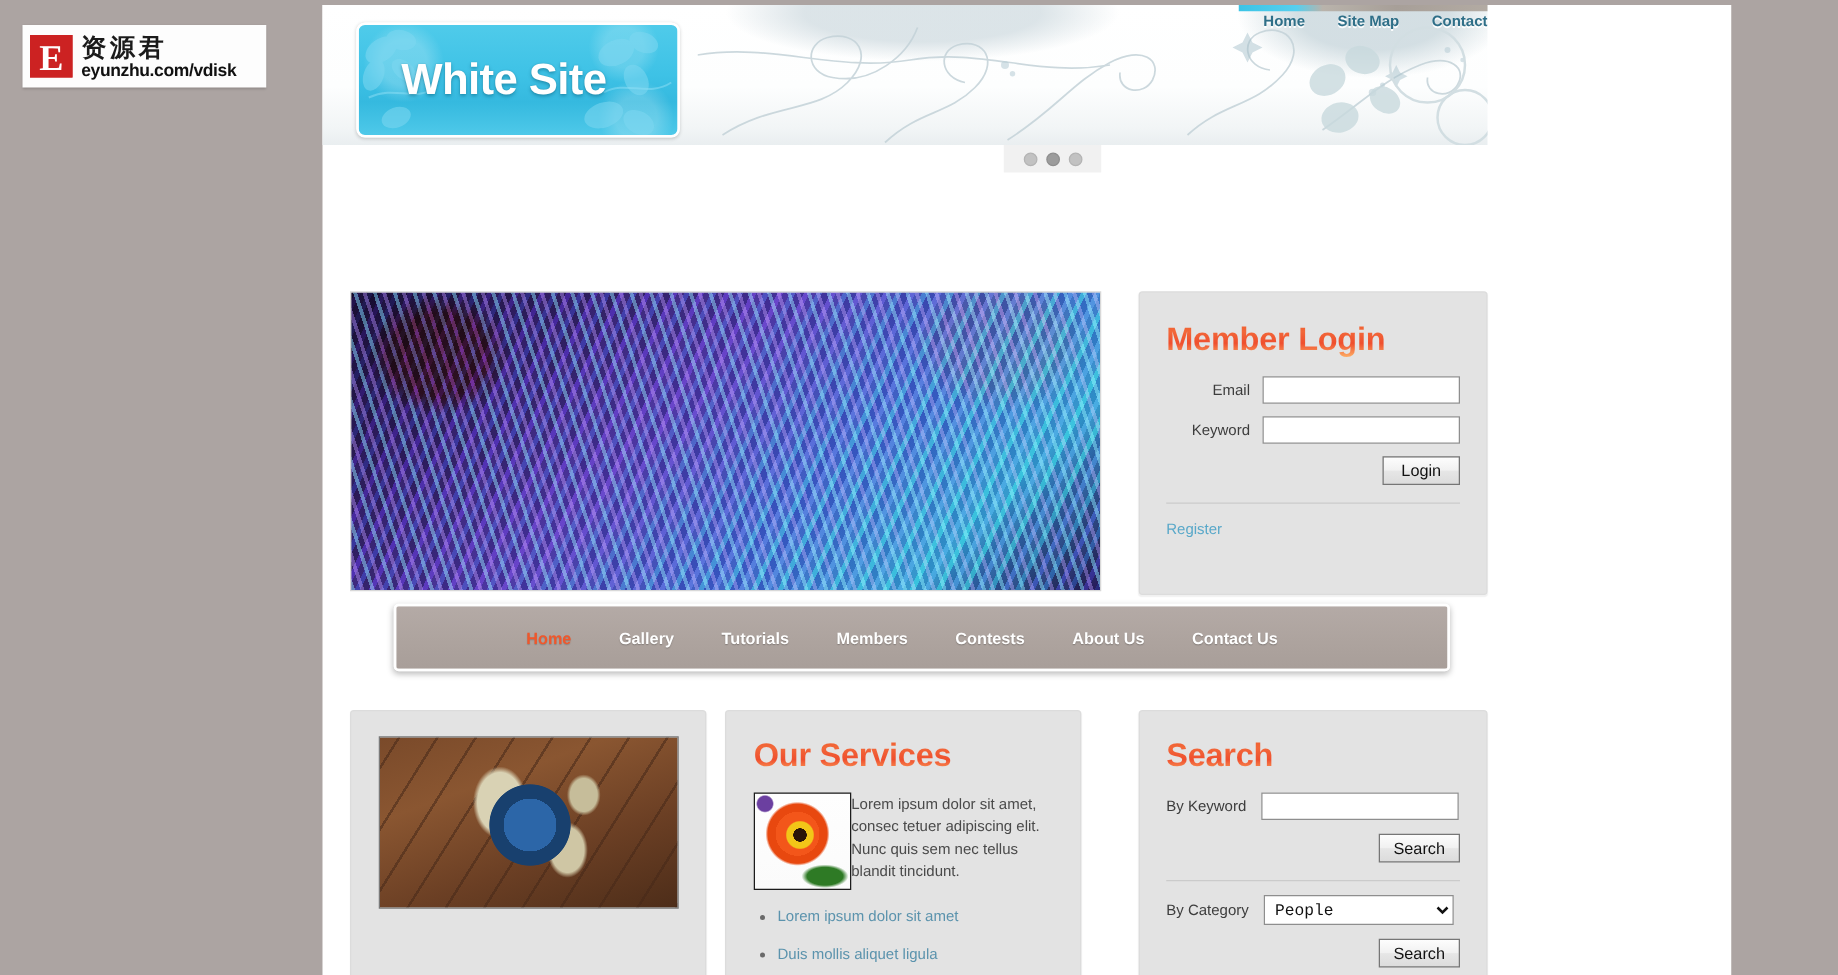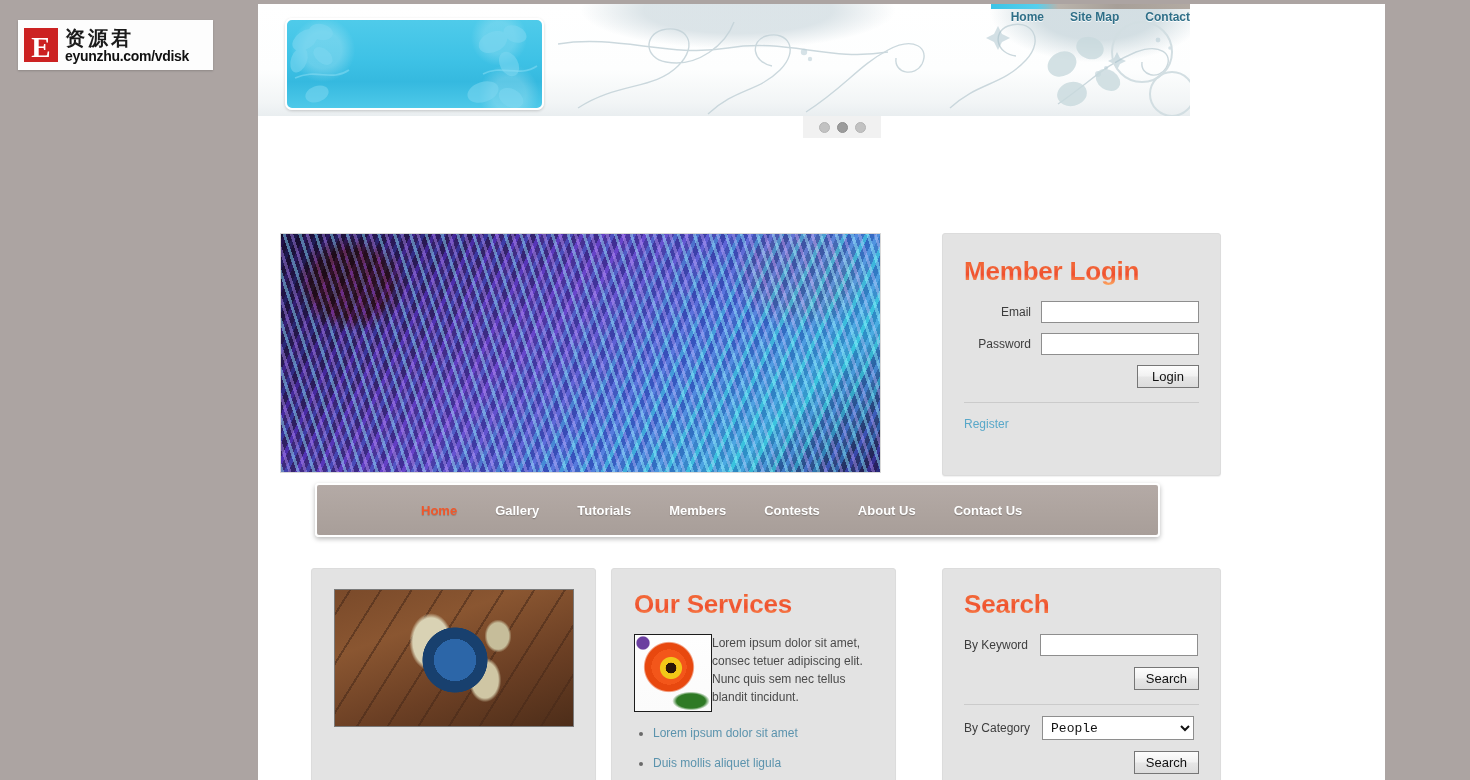--- a/index.html
+++ b/index.html
@@ -139,21 +139,20 @@
     border: 1px solid #b4b4b4;
   }
   #slider-dots .dot.active { background: #9c9c9c; border-color: #8e8e8e; }
 
   
   .panel {
     background: #e3e3e3;
     border: 1px solid #dcdcdc;
     border-radius: 3px;
     box-shadow: 0 1px 1px rgba(0,0,0,.06);
-    margin-left: 31px;
   }
   .panel-title {
     font-size: 26px;
     font-weight: bold;
     background: linear-gradient(180deg,#f05a28 0%,#f2683a 30%,#ef4f2e 60%,#ffb86b 100%);
     -webkit-background-clip: text;
     background-clip: text;
     color: #f0572b;
     -webkit-text-fill-color: transparent;
     margin-bottom: 14px;
@@ -369,20 +368,21 @@
           <ellipse cx="222" cy="44" rx="13" ry="9" transform="rotate(62 222 44)"></ellipse>
           <ellipse cx="196" cy="72" rx="16" ry="10" transform="rotate(-18 196 72)"></ellipse>
           <ellipse cx="224" cy="78" rx="13" ry="9" transform="rotate(28 224 78)"></ellipse>
           <ellipse cx="30" cy="74" rx="12" ry="8" transform="rotate(-20 30 74)"></ellipse>
         </g>
         <g fill="none" stroke="#8fe0f5" stroke-width="1.6" opacity=".5">
           <path d="M8 58 C30 48 44 62 62 50"></path>
           <path d="M196 54 C214 44 232 58 250 46"></path>
         </g>
       </svg>
+      <span id="logo-text">White Site</span>
     </div>
   </div>
 
   <div id="body-region">
 
     <div id="slider"></div>
     <div id="slider-dots">
       <span class="dot"></span>
       <span class="dot active"></span>
       <span class="dot"></span>
@@ -390,21 +390,21 @@
 
     <div id="login-panel" class="panel">
       <div class="panel-title">Member Login</div>
 
       <div class="form-row">
         <label>Email</label>
         <input class="txt" type="text" value="" placeholder="" style="">
       </div>
 
       <div class="form-row">
-        <label>Password</label>
+        <label>Keyword</label>
         <input class="txt" type="password" value="" placeholder="" style="">
       </div>
 
       <div class="row-right">
         <button class="btn">Login</button>
       </div>
 
       <hr class="hr">
       <a class="link" href="#">Register</a>
     </div>

